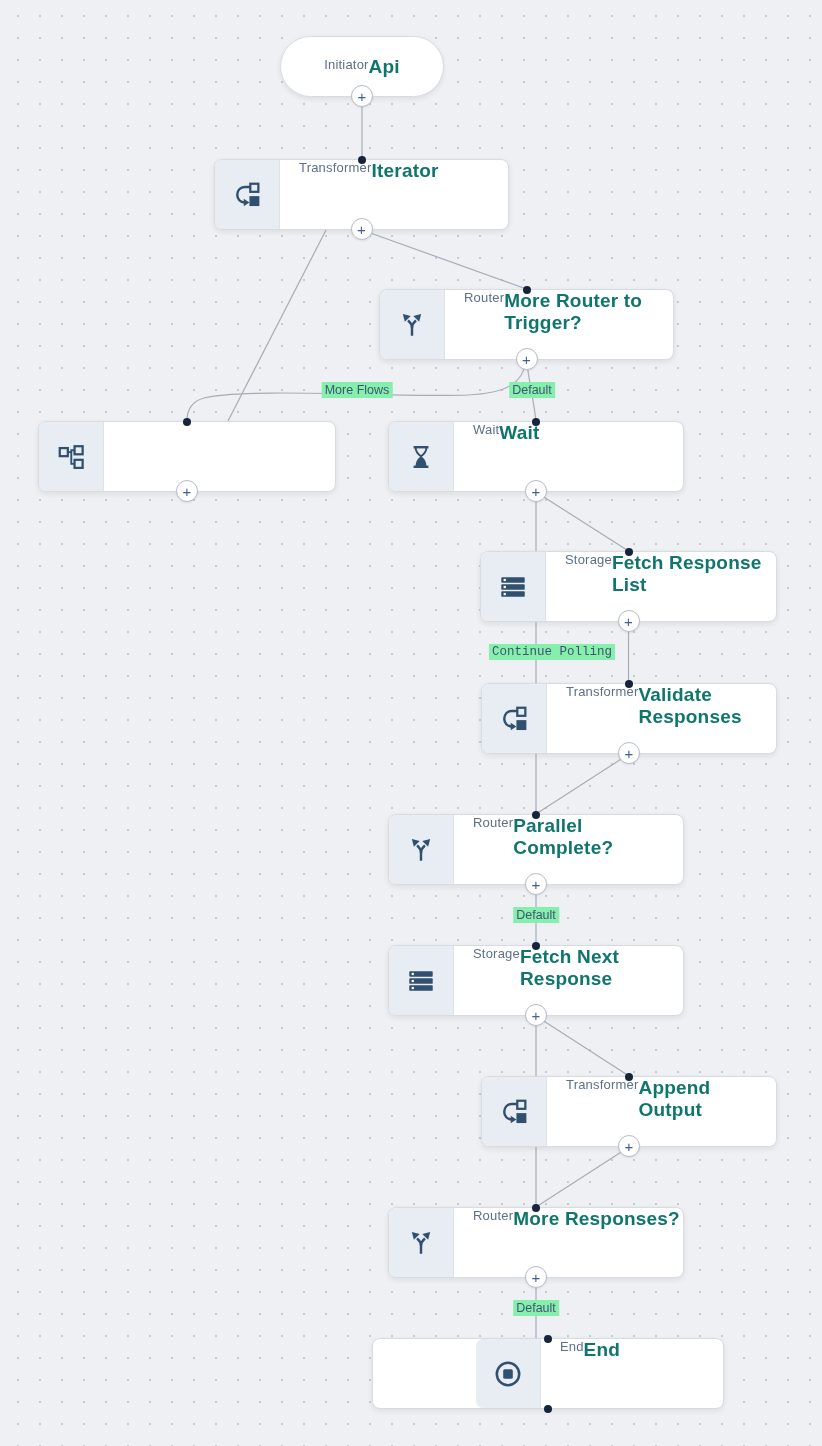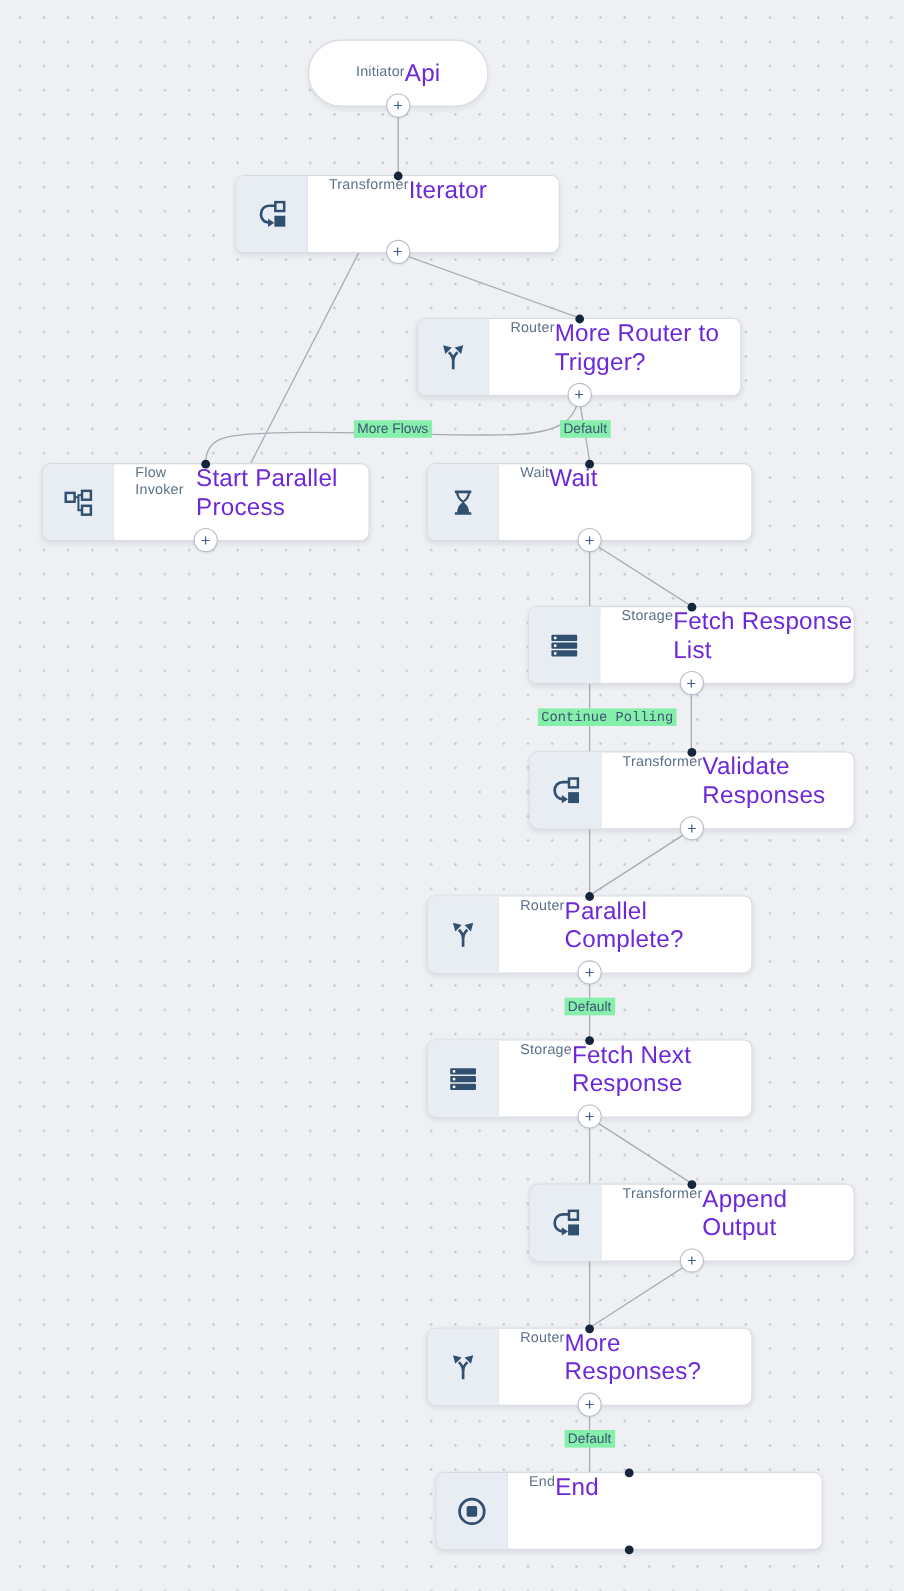--- a/index.html
+++ b/index.html
@@ -16,21 +16,21 @@
     position:absolute;z-index:2;display:flex;align-items:stretch;
     background:#ffffff;border:1px solid #d8dce2;border-radius:8px;
     box-shadow:0 2px 5px rgba(60,70,90,0.10);box-sizing:border-box;
   }
   .icon-panel{
     width:64px;flex:0 0 64px;background:#e8edf3;border-right:1px solid #dde2e8;
     border-radius:7px 0 0 7px;display:flex;align-items:center;justify-content:center;
   }
   .node-text{display:flex;flex-direction:row;justify-content:center;padding-left:19px;}
   .node-type{font-size:13px;color:#5d7089;letter-spacing:.2px;margin-bottom:4px;}
-  .node-title{font-size:22px;font-weight:normal;color:#6d28d9;letter-spacing:.2px;}
+  .node-title{font-size:19px;font-weight:bold;color:#0f766e;letter-spacing:.2px;}
   .pill{
     position:absolute;z-index:2;display:flex;align-items:center;justify-content:center;
     background:#ffffff;border:1px solid #d8dce2;border-radius:31px;
     box-shadow:0 2px 5px rgba(60,70,90,0.10);box-sizing:border-box;
   }
   .in-dot,.out-dot{
     position:absolute;width:8px;height:8px;border-radius:50%;
     background:#16253c;left:50%;margin-left:-4px;
   }
   .in-dot{top:-4.5px;}
@@ -111,24 +111,20 @@
 
 <div class="node" style="left:38px;top:421px;width:298px;height:71px;">
   <div class="icon-panel">
     <svg viewBox="0 0 32 32" width="30" height="30">
       <rect class="ic" x="4" y="6.5" width="8.6" height="8.6" stroke-width="2.4" fill="none"></rect>
       <rect class="ic" x="19.8" y="4.5" width="8.6" height="8.6" stroke-width="2.4" fill="none"></rect>
       <rect class="ic" x="19.8" y="19" width="8.6" height="8.6" stroke-width="2.4" fill="none"></rect>
       <path class="ic" d="M12.6 10.8 H16.3 M16.3 10.8 V8.8 H19.8 M16.3 10.8 V23.3 H19.8" stroke-width="2" fill="none"></path>
     </svg>
   </div>
-  <div class="node-text">
-    <div class="node-type">Flow Invoker</div>
-    <div class="node-title">Start Parallel Process</div>
-  </div>
   <span class="in-dot"></span>
   <button class="add-btn">+</button>
 </div>
 
 <div class="node" style="left:388px;top:421px;width:296px;height:71px;">
   <div class="icon-panel">
     <svg viewBox="0 0 32 32" width="28" height="28">
       <path class="ic" d="M7.5 4.8 H24.5" stroke-width="2.8"></path>
       <path class="ic" d="M9.8 4.8 C9.8 10.5 13 13 16 15.2 C19 13 22.2 10.5 22.2 4.8" stroke-width="2.2" fill="none"></path>
       <path d="M16 15.2 C13 17.4 9.8 19.9 9.8 27.2 H22.2 C22.2 19.9 19 17.4 16 15.2 Z" fill="#31506f"></path>
@@ -250,21 +246,21 @@
     </svg>
   </div>
   <div class="node-text">
     <div class="node-type">Router</div>
     <div class="node-title">More Responses?</div>
   </div>
   <span class="in-dot"></span>
   <button class="add-btn">+</button>
 </div>
 
-<div class="node" style="left:396px;top:1338px;width:352px;height:71px;">
+<div class="node" style="left:372px;top:1338px;width:352px;height:71px;justify-content:center;">
   <div class="icon-panel">
     <svg viewBox="0 0 32 32" width="32" height="32">
       <circle class="ic" cx="16" cy="16" r="11.2" stroke-width="2.5" fill="none"></circle>
       <rect x="11.2" y="11.2" width="9.6" height="9.6" rx="1.5" fill="#31506f"></rect>
     </svg>
   </div>
   <div class="node-text">
     <div class="node-type">End</div>
     <div class="node-title">End</div>
   </div>

